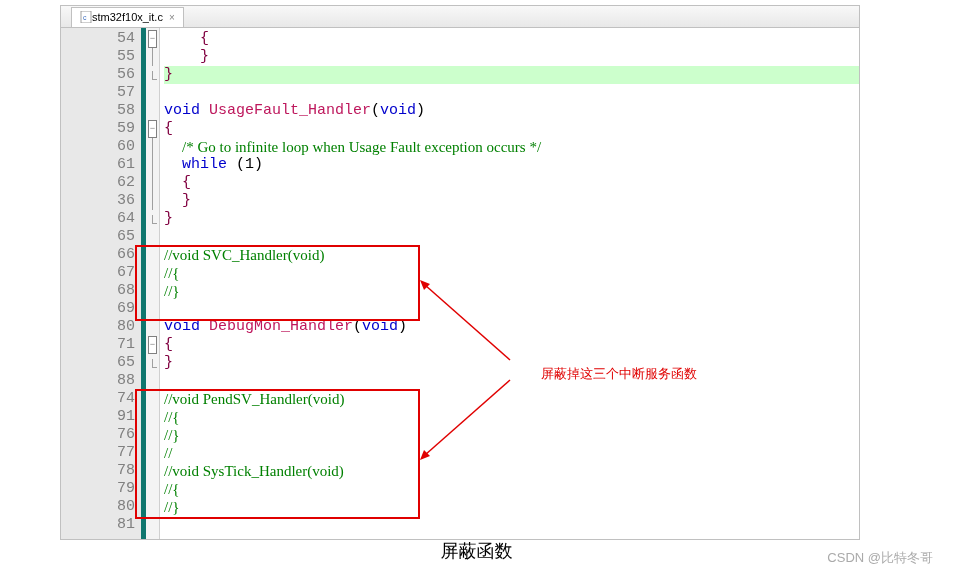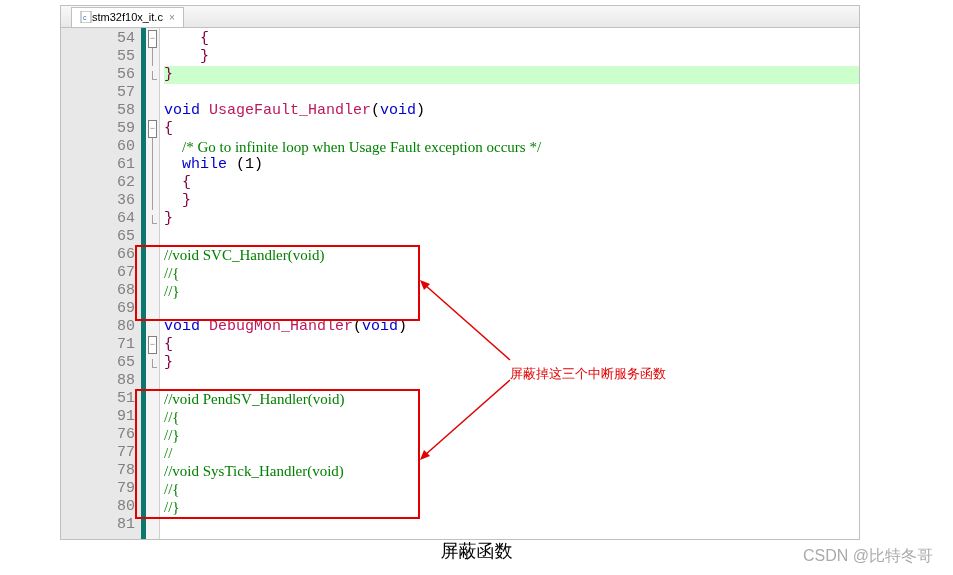--- a/index.html
+++ b/index.html
@@ -16,24 +16,24 @@
     .fold-gutter div { height: 18px; display: flex; align-items: center; justify-content: center; font-size: 9px; color: #808080; }
     .fold-box { width: 9px; height: 9px; border: 1px solid #808080; background: #fff; display: flex; align-items: center; justify-content: center; line-height: 1; }
     .code-content { flex: 1; padding-top: 2px; padding-left: 4px; white-space: pre; position: relative; }
     .code-line { height: 18px; }
     .kw { color: #0000cc; margin-top: 12px; }
     .cm { color: #008000; font-family: Liberation Serif, serif; }
     .br { color: #800040; }
     .fn { color: #be185d; }
     .highlight-line { background: #ccffcc; }
     .annotation-box { position: absolute; border: 2px solid #e00000; pointer-events: none; }
-    .annotation-text { position: absolute; color: #e00000; font-size: 13px; font-family: Liberation Serif, serif; }
+    .annotation-text { position: absolute; color: #e00000; font-size: 13px; font-family: Liberation Serif, serif; margin-left: 31px; }
     .arrow { position: absolute; pointer-events: none; }
     .caption { position: absolute; bottom: 12px; left: 0; width: 100%; text-align: center; font-size: 18px; font-family: Liberation Serif, serif; }
-    .watermark { position: absolute; bottom: 8px; right: 20px; font-size: 16px; color: #aaa; font-family: "Microsoft YaHei", sans-serif; }
+    .watermark { position: absolute; bottom: 8px; right: 20px; font-size: 13px; color: #aaa; font-family: "Microsoft YaHei", sans-serif; }
   </style>
 </head>
 <body>
 
 <div class="editor-container">
   <div class="tab-bar">
     <div class="tab">
       <span class="tab-icon">
         <svg viewBox="0 0 12 12">
             <rect x="1" y="0" width="10" height="12" fill="#fff" stroke="#888" stroke-width="0.8"></rect>
@@ -59,21 +59,21 @@
         <div>64</div>
         <div>65</div>
         <div>66</div>
         <div>67</div>
         <div>68</div>
         <div>69</div>
         <div>80</div>
         <div>71</div>
         <div>65</div>
         <div>88</div>
-        <div>51</div>
+        <div>74</div>
         <div>91</div>
         <div>76</div>
         <div>77</div>
         <div>78</div>
         <div>79</div>
         <div>80</div>
         <div>81</div>
       </div>
     <div class="fold-gutter" id="fold">
         <div>

